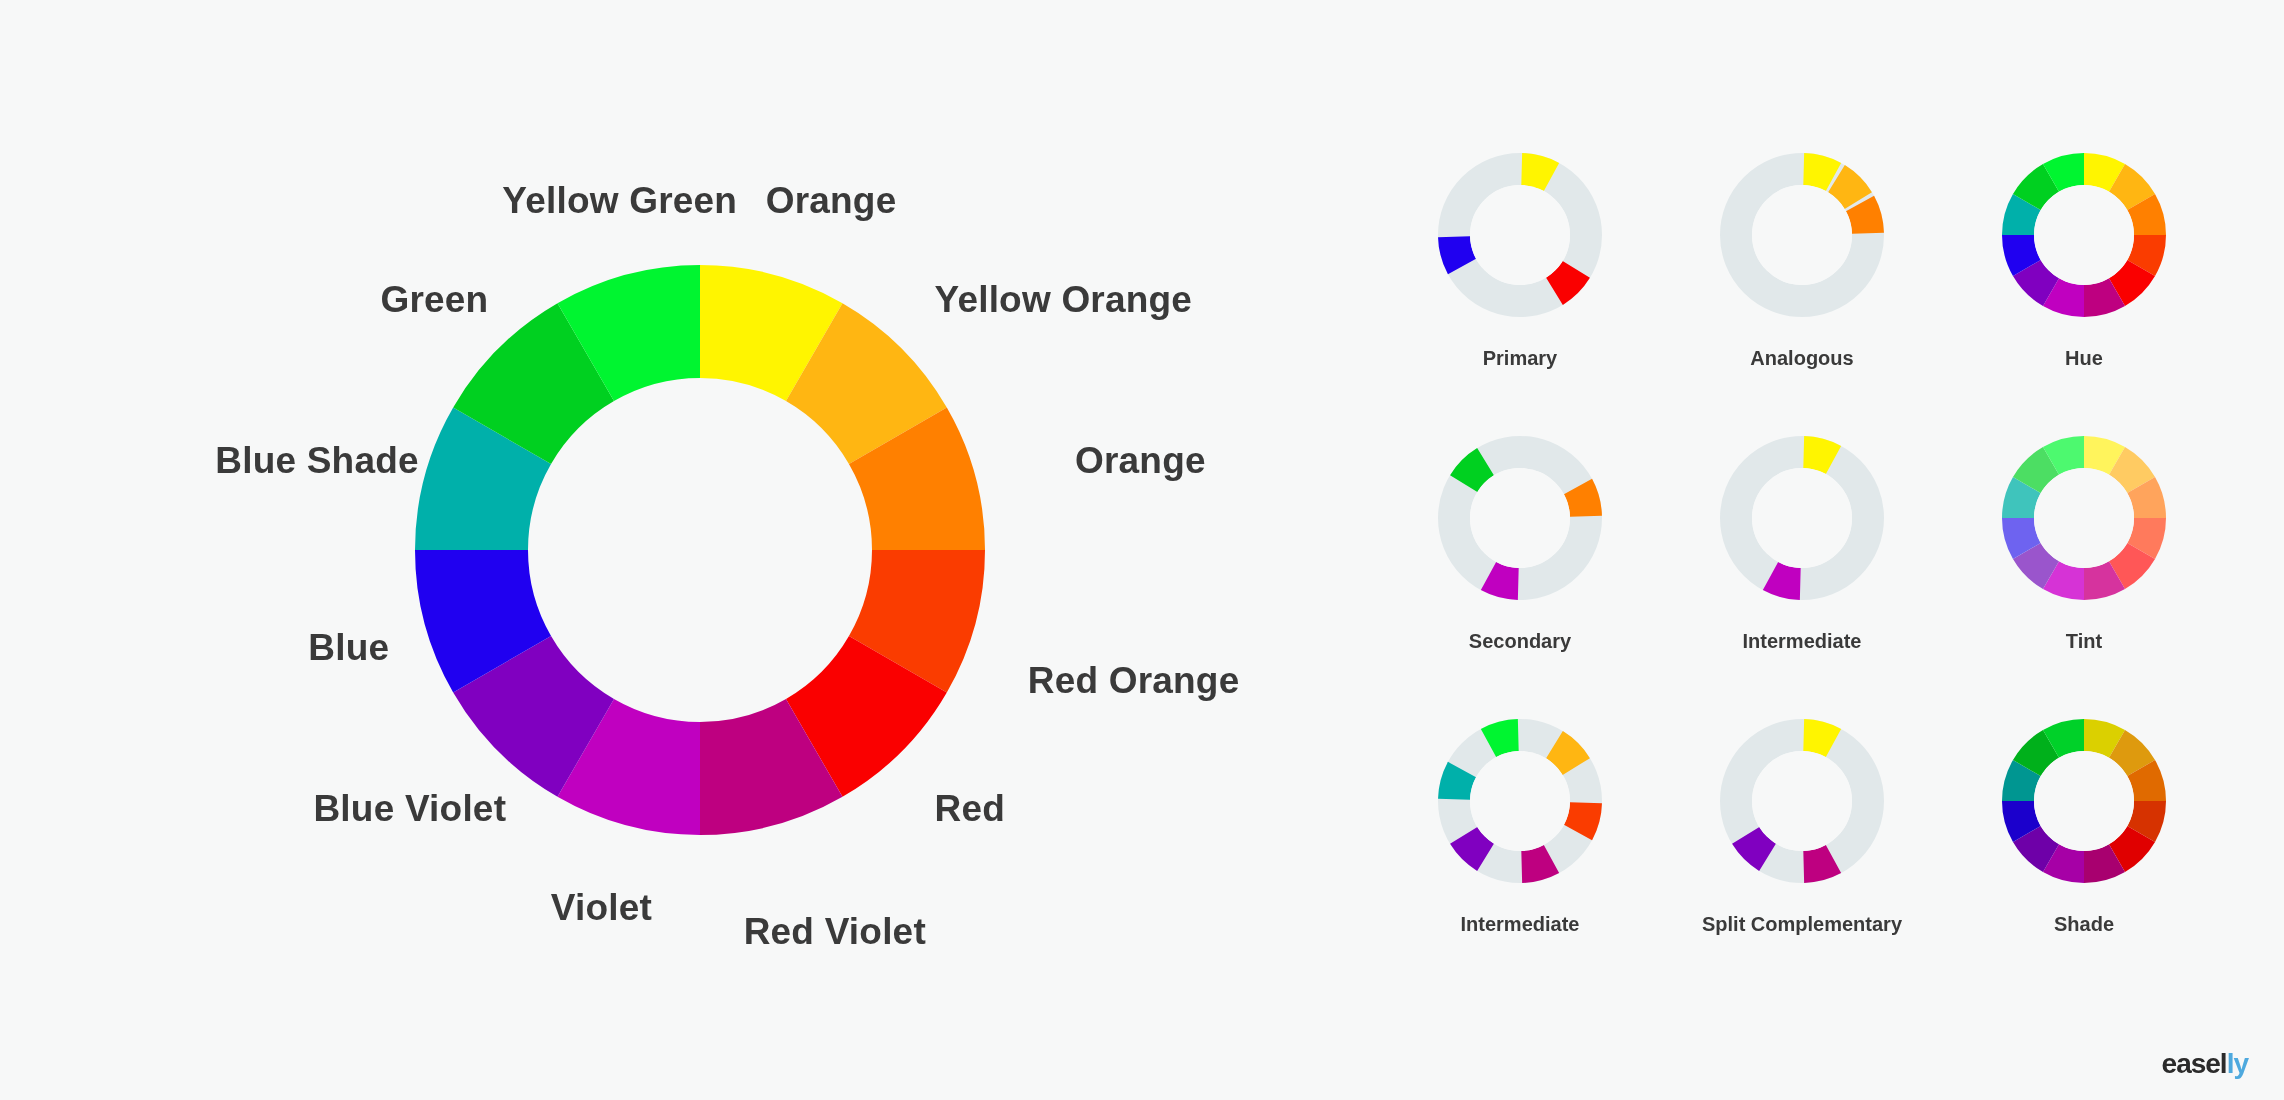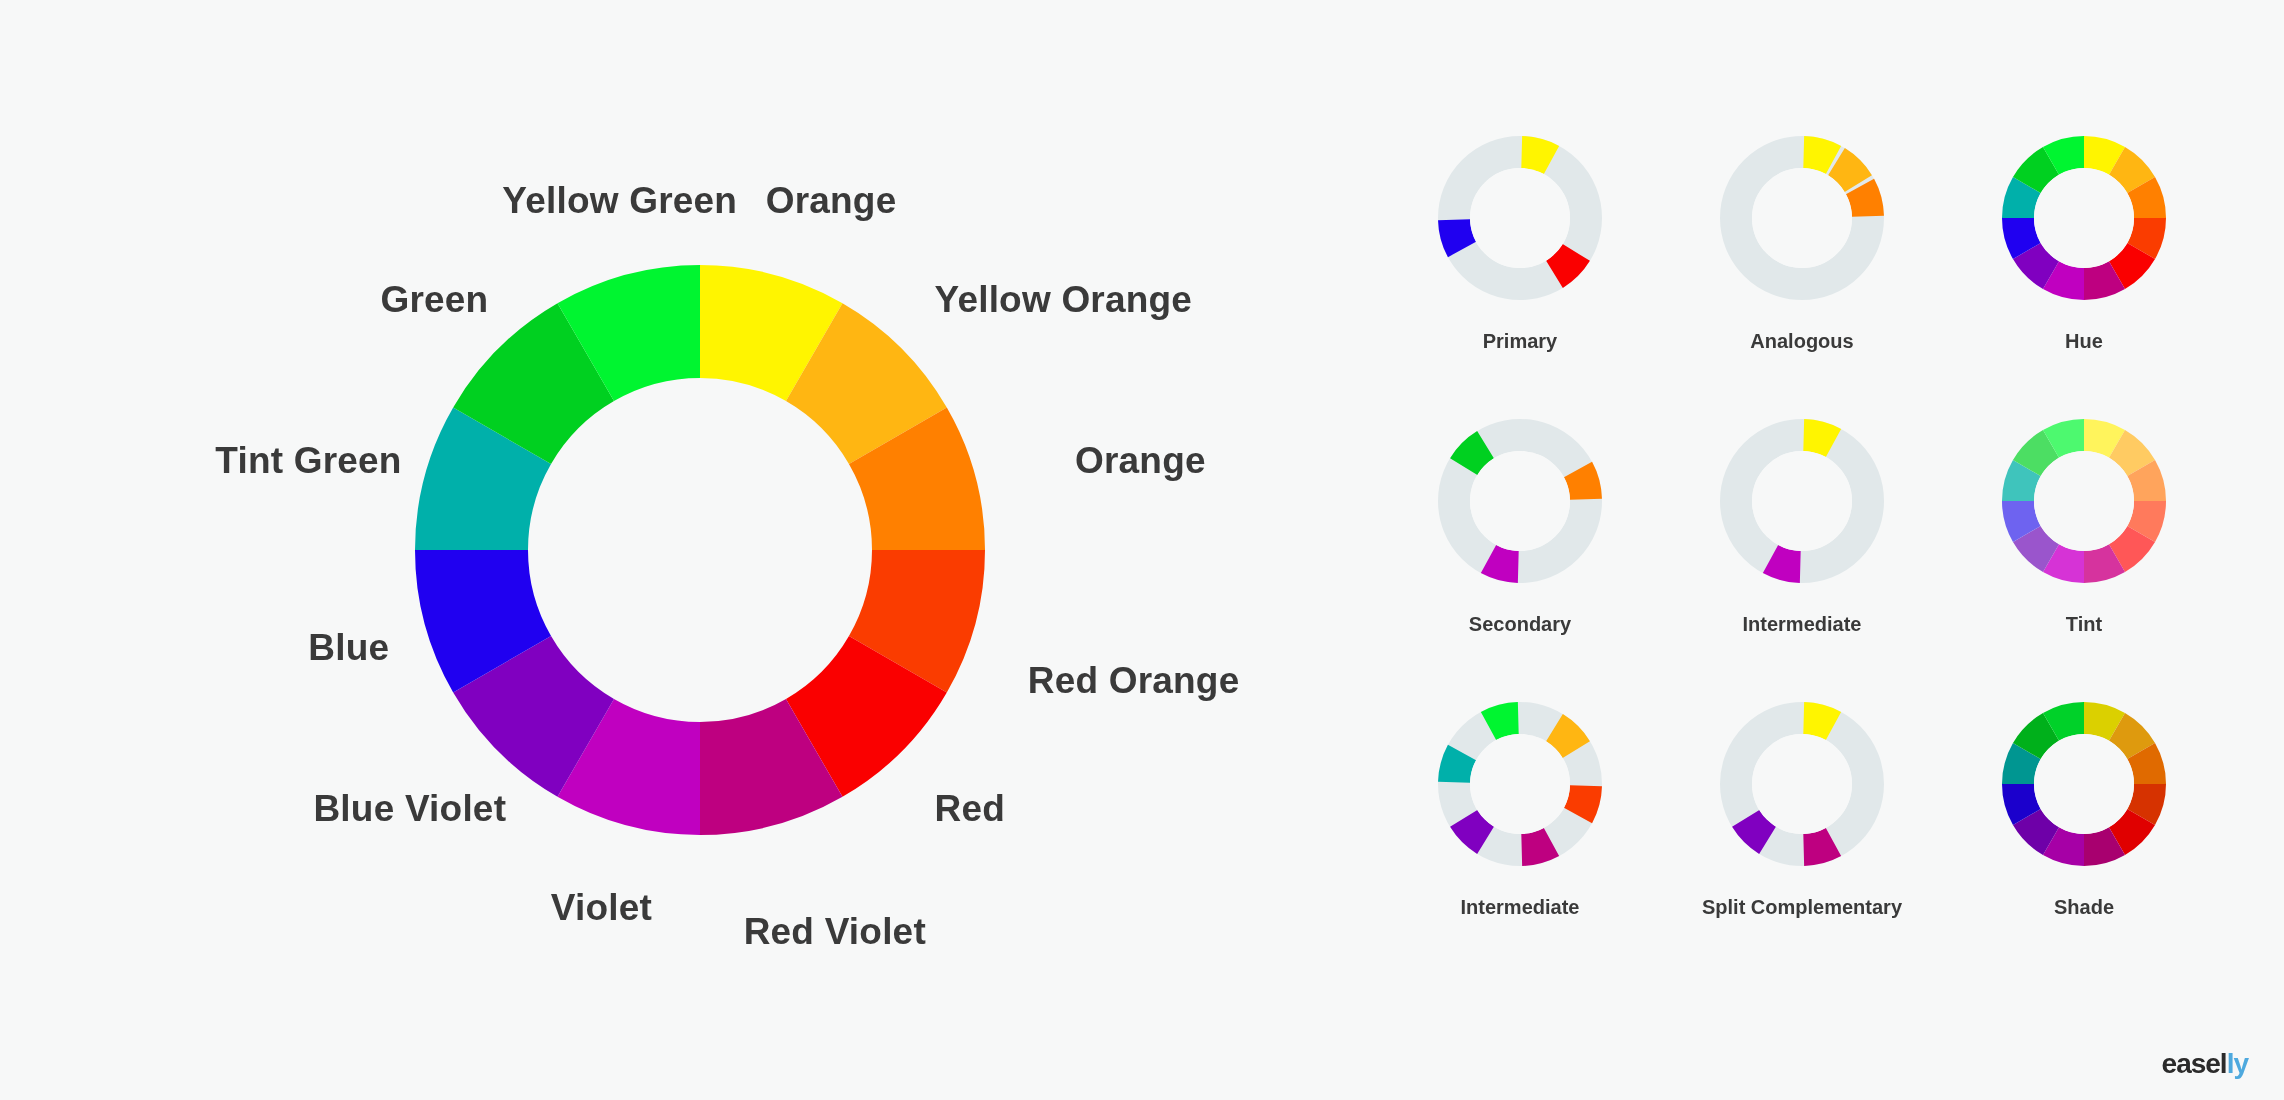--- a/index.html
+++ b/index.html
@@ -43,21 +43,21 @@
     color: #3A3A3A;
     letter-spacing: 0.2px;
     white-space: nowrap;
     line-height: 1;
   }
 
   
   .schemes {
     position: absolute;
     left: 1420px;
-    top: 118px;
+    top: 135px;
     width: 800px;
     height: 810px;
   }
   .scheme {
     position: absolute;
     width: 200px;
   }
   .scheme svg { display: block; width: 200px; height: 200px; margin: 0 auto; }
   .scheme-label {
     margin-top: 13px;
@@ -123,21 +123,21 @@
   <div id="main-wheel-labels">
       <div class="wheel-label" style="left: 765.675px; top: 181.767px;">Orange</div>
       <div class="wheel-label" style="left: 934.558px; top: 280.942px;">Yellow Orange</div>
       <div class="wheel-label" style="left: 1075px; top: 442.325px;">Orange</div>
       <div class="wheel-label" style="left: 1027.73px; top: 628.675px; margin-top: 33px;">Red Orange</div>
       <div class="wheel-label" style="left: 934.558px; top: 790.058px;">Red</div>
       <div class="wheel-label" style="left: 743.675px; top: 889.233px; margin-top: 24px;">Red Violet</div>
       <div class="wheel-label" style="left: 550.825px; top: 889.233px;">Violet</div>
       <div class="wheel-label" style="left: 313.442px; top: 790.058px;">Blue Violet</div>
       <div class="wheel-label" style="left: 308.267px; top: 628.675px;">Blue</div>
-      <div class="wheel-label" style="left: 215.267px; top: 442.325px;">Tint Green</div>
+      <div class="wheel-label" style="left: 215.267px; top: 442.325px;">Blue Shade</div>
       <div class="wheel-label" style="left: 380.442px; top: 280.942px;">Green</div>
       <div class="wheel-label" style="left: 502.325px; top: 181.767px;">Yellow Green</div>
     </div>
 
   <div class="schemes" id="schemes">
       <div class="scheme col0 row0">
         <svg viewBox="0 0 200 200">
           <circle cx="100" cy="100" r="66" fill="none" stroke="#E1E8EA" stroke-width="32"></circle>
           <path d="M 102.1465097612456 18.028099352004304 A 82 82 0 0 1 139.12701834128788 27.936996761718845 L 123.85793801298041 56.059144366901734 A 50 50 0 0 0 101.30884741539366 50.01713375122214 Z" fill="#FFF500"></path>
           <path d="M 169.91649347703554 142.8448823067078 A 82 82 0 0 1 142.8448823067078 169.91649347703554 L 126.12492823579744 142.6320082177046 A 50 50 0 0 0 142.6320082177046 126.12492823579744 Z" fill="#FA0000"></path>

